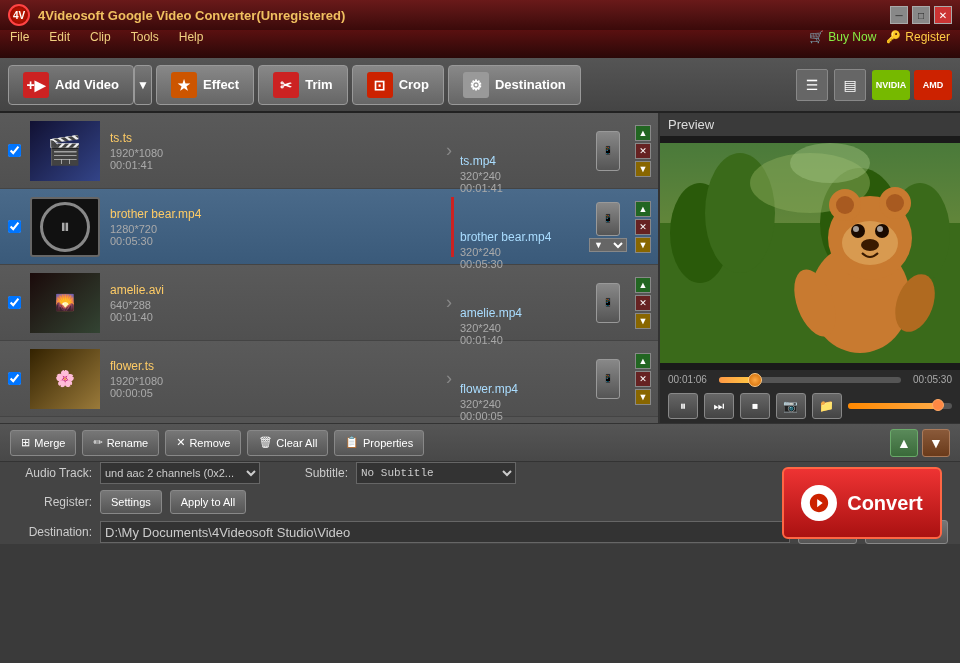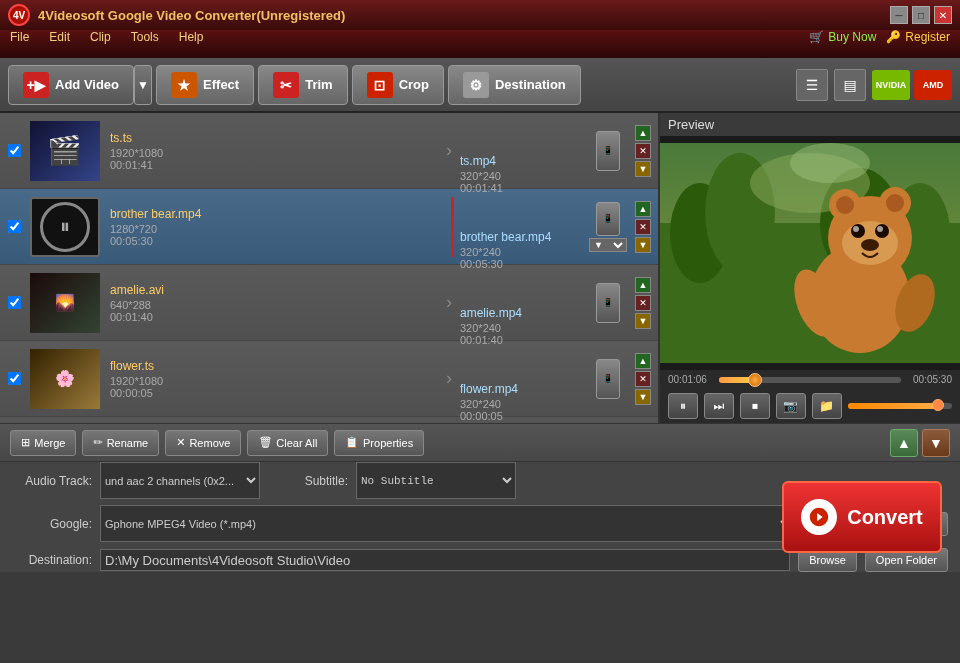--- a/index.html
+++ b/index.html
@@ -258,21 +258,21 @@
     }
     .settings-row {
       display: flex;
       align-items: center;
       gap: 8px;
       margin-bottom: 6px;
     }
     .settings-label { color: #ccc; font-size: 12px; min-width: 80px; text-align: right; }
     .settings-select {
       background: #333; border: 1px solid #666; color: #ccc;
-      font-size: 11px; height: 37px; cursor: pointer;
+      font-size: 11px; height: 22px; cursor: pointer;
     }
     .settings-select.audio-track { width: 160px; }
     .settings-select.subtitle { width: 160px; font-family: Liberation Mono, monospace; }
     .settings-select.profile { flex: 1; }
     .settings-input {
       background: #333; border: 1px solid #666; color: #ccc;
       font-size: 13px; height: 22px; padding: 0 4px;
     }
     .settings-input.dest { flex: 1; }
     .settings-btn {
@@ -589,24 +589,21 @@
     <select class="settings-select audio-track">
       <option>und aac 2 channels (0x2...</option>
     </select>
     <span class="settings-label">Subtitle:</span>
     <select class="settings-select subtitle">
       <option>No Subtitle</option>
     </select>
   </div>
 
   <div class="settings-row">
-    <span class="settings-label">Google:</span>
-    <select class="settings-select profile">
-      <option>Gphone MPEG4 Video (*.mp4)</option>
-    </select>
+    <span class="settings-label">Register:</span>
     <button class="settings-btn">Settings</button>
     <button class="settings-btn">Apply to All</button>
   </div>
 
   <div class="settings-row">
     <span class="settings-label">Destination:</span>
     <input type="text" class="settings-input dest" value="D:\My Documents\4Videosoft Studio\Video" style="">
     <button class="settings-btn">Browse</button>
     <button class="settings-btn">Open Folder</button>
   </div>

